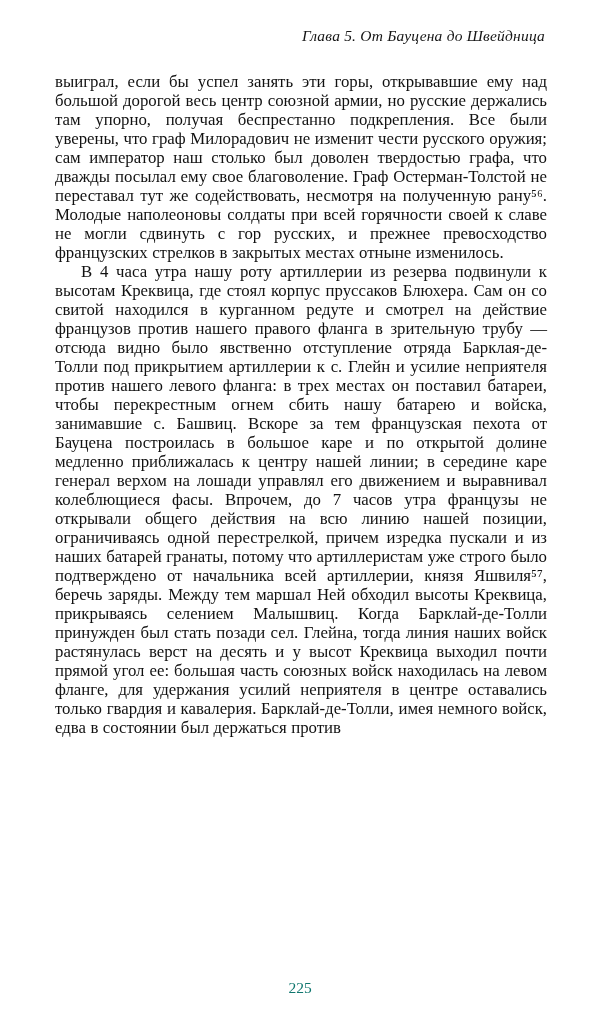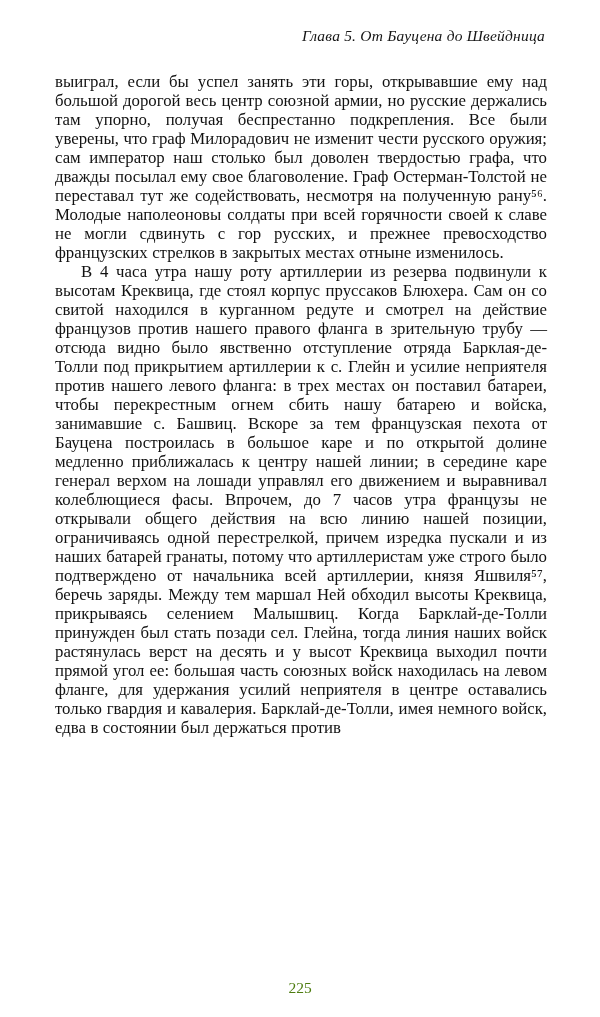--- a/index.html
+++ b/index.html
@@ -46,21 +46,21 @@
   .para.indented {
     text-indent: 26px;
   }
   .page-number {
     position: absolute;
     bottom: 20px;
     left: 0;
     width: 100%;
     text-align: center;
     font-size: 15.5px;
-    color: #4d7c0f;
+    color: #0f766e;
   }
 </style>
 </head>
 <body>
 
 <div class="page">
 
   <div class="running-header">Глава 5. От Бауцена до Швейдница</div>
 
   <div class="body-text">

